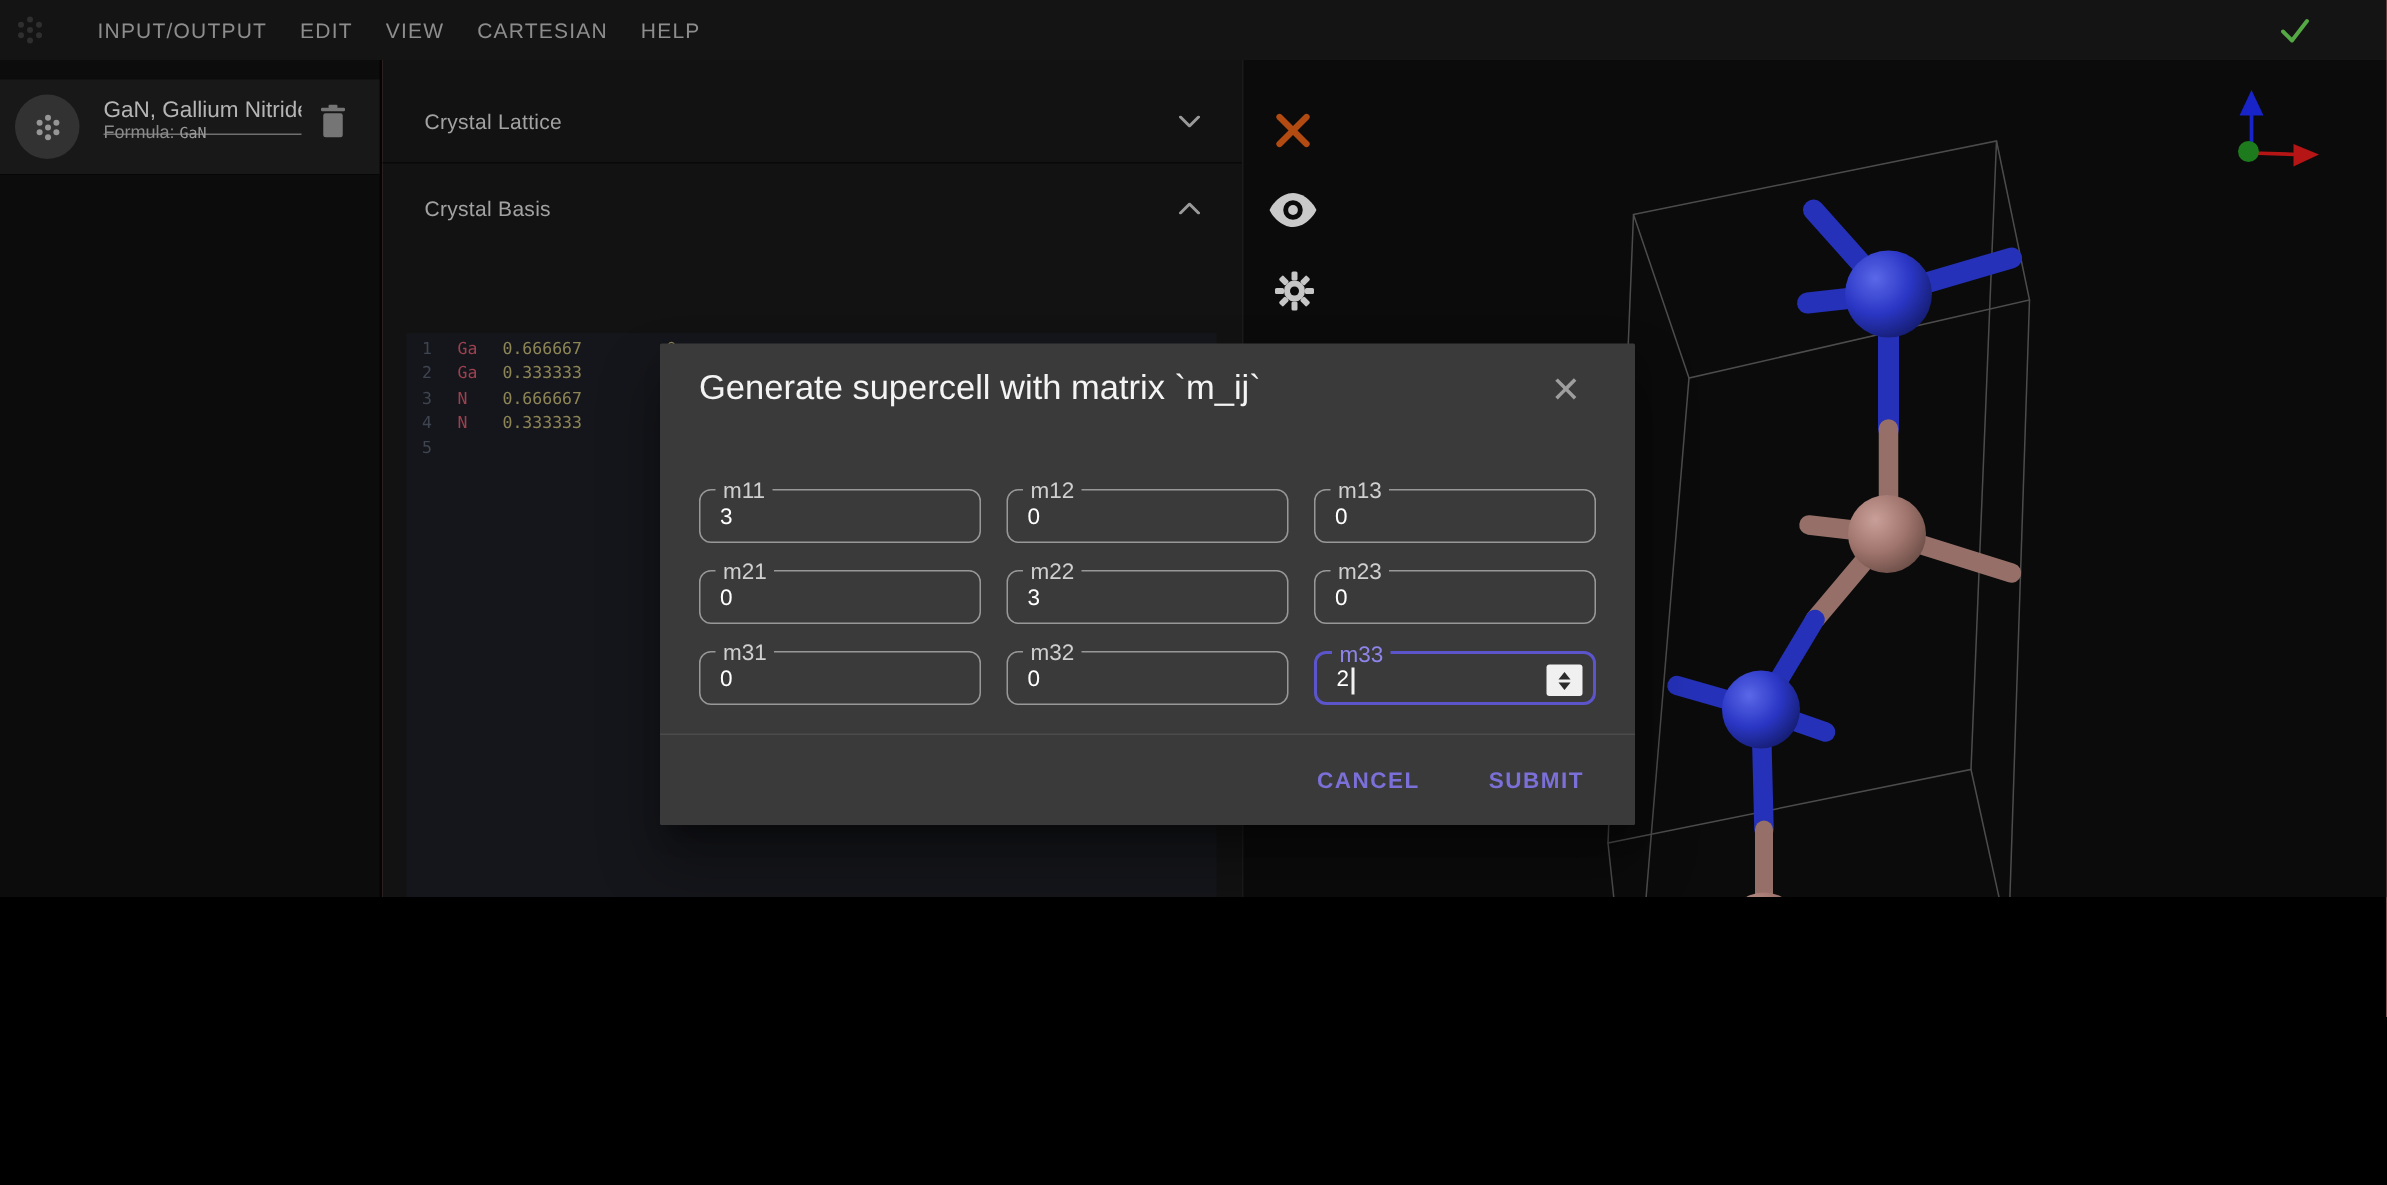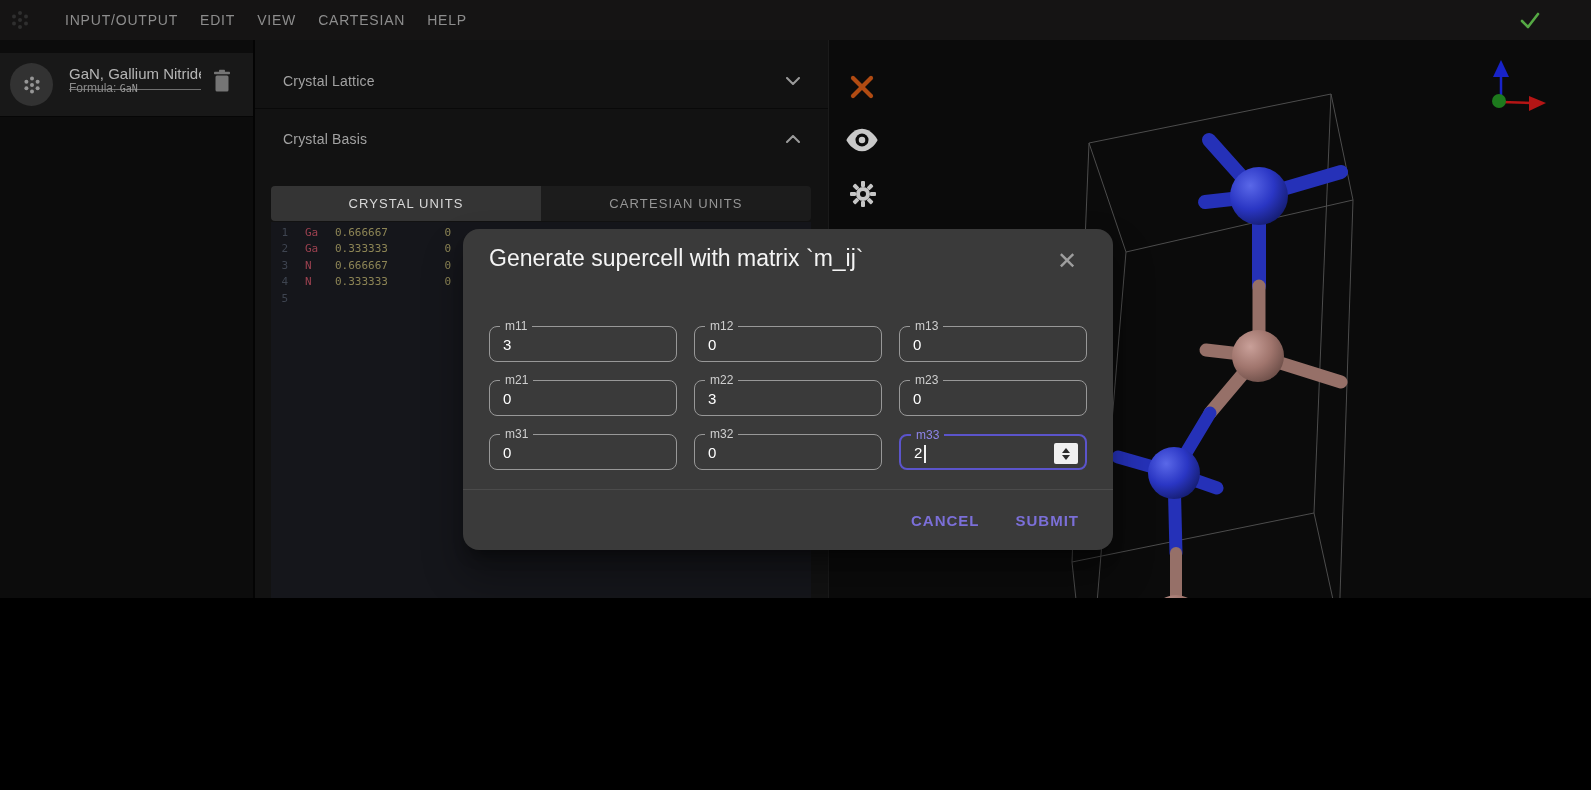--- a/index.html
+++ b/index.html
@@ -48,39 +48,39 @@
   
   #viewer{position:absolute;left:828px;top:40px;width:763px;height:693px;background:#0b0b0b;border-left:1px solid #1b1b1b;}
   #scene{position:absolute;left:0;top:0;}
   .vtool{position:absolute;cursor:pointer;}
   #axes{position:absolute;left:655px;top:15px;}
 
   
   #bottombar{position:absolute;left:0;top:733px;width:1591px;height:57px;background:#131111;border-top:1px solid #262626;}
 
   
-  #dialog{position:absolute;left:463px;top:229px;width:650px;height:321px;background:#3a3a3a;border-radius:16px;
+  #dialog{position:absolute;left:440px;top:229px;width:650px;height:321px;background:#3a3a3a;border-radius:1px;
           box-shadow:0 11px 15px -7px rgba(0,0,0,.45),0 24px 38px 3px rgba(0,0,0,.30);}
   .dlg-title{position:absolute;left:26px;top:16px;font-size:23px;color:#f4f4f4;}
   .dlg-close{position:absolute;right:36px;top:20px;font-size:24px;color:#9e9e9e;cursor:pointer;line-height:1;}
   .mgrid{position:absolute;left:26px;top:97px;width:598px;display:grid;grid-template-columns:188px 188px 188px;
          grid-column-gap:17px;grid-row-gap:18px;}
   .m-field{position:relative;width:188px;height:36px;border:1px solid #989898;border-radius:8px;box-sizing:border-box;}
-  .m-field .flabel{position:absolute;top:-8px;left:10px;background:#3a3a3a;padding:0 5px;font-size:12px;color:#cfcfcf;}
+  .m-field .flabel{position:absolute;top:-8px;left:10px;background:#3a3a3a;padding:0 5px;font-size:15px;color:#cfcfcf;}
   .m-field input{width:100%;height:100%;background:transparent;border:none;outline:none;color:#fff;
                  font-size:15px;padding:0 0 0 13px;box-sizing:border-box;font-family:"Liberation Sans",sans-serif;}
   .m-field.focused{border:2px solid #5b54cb;}
   .m-field.focused .flabel{color:#8e85ea;}
   .caret{position:absolute;left:23px;top:9px;width:1.5px;height:18px;background:#f2f2f2;}
   .spin{position:absolute;right:7px;top:7px;width:24px;height:21px;background:#f0f0f0;border-radius:2px;
         display:flex;flex-direction:column;align-items:center;justify-content:center;gap:2px;cursor:pointer;}
   .tri-up{width:0;height:0;border-left:4px solid transparent;border-right:4px solid transparent;border-bottom:5px solid #2b2b2b;}
   .tri-down{width:0;height:0;border-left:4px solid transparent;border-right:4px solid transparent;border-top:5px solid #2b2b2b;}
   .dlg-footer{position:absolute;left:0;top:260px;width:650px;height:61px;border-top:1px solid #4b4b4b;
-              display:flex;align-items:center;justify-content:flex-end;padding-right:26px;box-sizing:border-box;gap:20px;}
+              display:flex;align-items:center;justify-content:flex-end;padding-right:26px;box-sizing:border-box;gap:30px;}
   .dlg-btn{background:none;border:none;font-family:"Liberation Sans",sans-serif;font-size:15px;font-weight:bold;
            letter-spacing:1px;color:#7b6fd8;cursor:pointer;padding:6px 8px;}
 </style>
 </head>
 <body>
 
 <div id="page">
 
   <div id="menubar">
     <svg id="logo" viewBox="0 0 24 24">
@@ -143,24 +143,20 @@
         <polyline points="1,1 7,7 13,1" fill="none" stroke="#9a9a9a" stroke-width="2" stroke-linecap="round" stroke-linejoin="round"></polyline>
       </svg>
     </div>
     <div class="sec-h second">
       <span class="sec-title">Crystal Basis</span>
       <svg class="chev" viewBox="0 0 14 8">
         <polyline points="1,7 7,1 13,7" fill="none" stroke="#9a9a9a" stroke-width="2" stroke-linecap="round" stroke-linejoin="round"></polyline>
       </svg>
     </div>
 
-    <div class="tabbar">
-      <div class="tab active">CRYSTAL UNITS</div>
-      <div class="tab">CARTESIAN UNITS</div>
-    </div>
 
     <div id="editor">
       <div class="ed-row">
         <span class="ed-ln">1</span>
         <span class="ed-el">Ga</span>
         <span class="ed-v1">0.666667</span>
         <span class="ed-v2">0</span>
       </div>
       <div class="ed-row">
         <span class="ed-ln">2</span>

